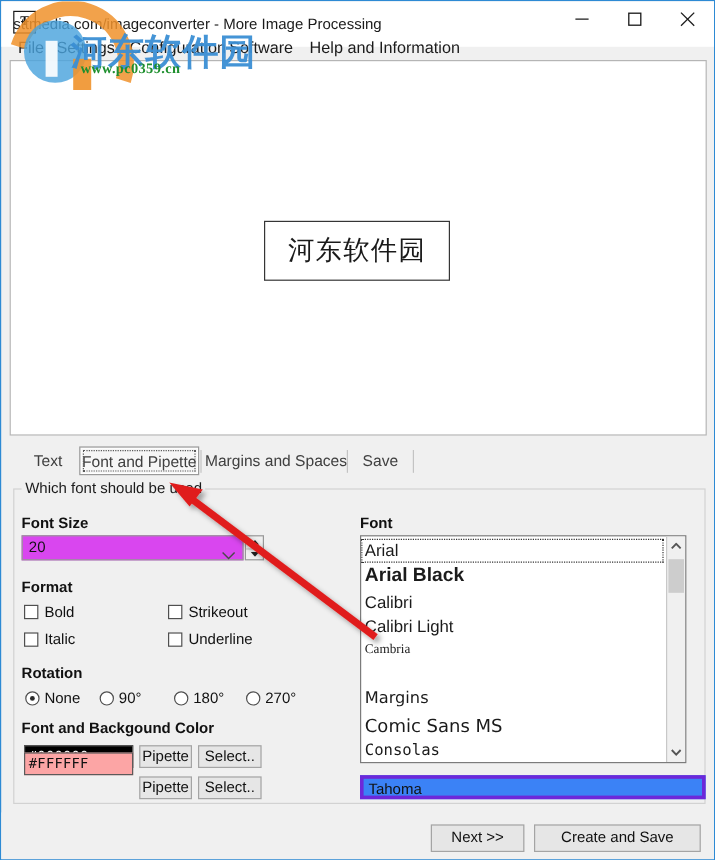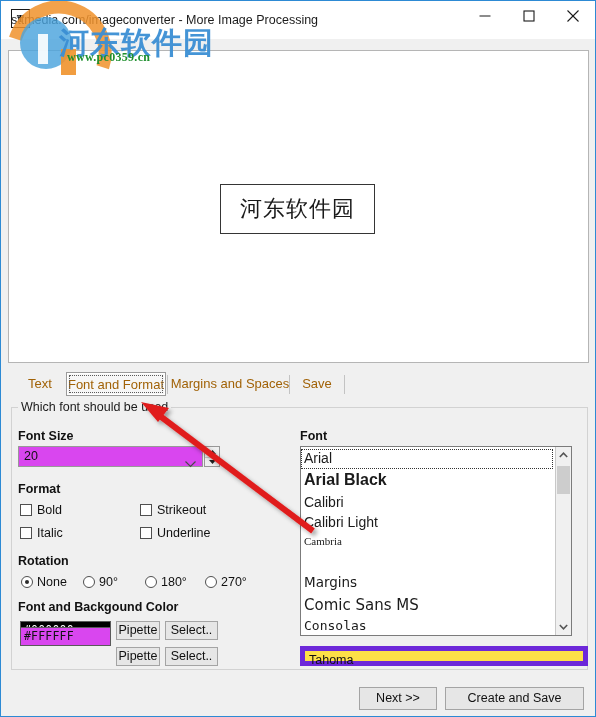--- a/index.html
+++ b/index.html
@@ -106,21 +106,21 @@
     position: absolute;
     left: 7px; top: 371px;
     width: 581px; height: 25px;
   }
   .tab {
     position: absolute;
     top: 0;
     height: 24px;
     line-height: 24px;
     font-size: 13px;
-    color: #a16207;
+    color: #404040;
     text-align: center;
     white-space: nowrap;
     cursor: default;
     box-sizing: border-box;
   }
   .tab.sel {
     border: 1px solid #9a9a9a;
     background: #f6f6f6;
     box-shadow: inset 0 0 0 1px #ffffff;
   }
@@ -317,22 +317,22 @@
     position: absolute;
     left: 1px; top: 19px;
     width: 13px; height: 28px;
     background: #cdcdcd;
     cursor: default;
   }
   .fontinput {
     position: absolute;
     left: 299px; top: 645px;
     width: 288px; height: 20px;
-    background: #fde047;
-    border: 5px solid #6d28d9;
+    background: #3b82f6;
+    border: 3px solid #6d28d9;
     box-sizing: border-box;
     font-size: 12.5px;
     color: #111;
     line-height: 18px;
     padding-left: 4px;
   }
 
   
   .bottombar {
     position: absolute;
@@ -417,31 +417,38 @@
         </svg>
     </div>
     <div class="win-btn btn-close">
       <svg width="14" height="14" viewBox="0 0 14 14">
           <line x1="1.5" y1="1.5" x2="12.5" y2="12.5" stroke="#1b1b1b" stroke-width="1.1"></line>
           <line x1="12.5" y1="1.5" x2="1.5" y2="12.5" stroke="#1b1b1b" stroke-width="1.1"></line>
         </svg>
     </div>
   </div>
 
+  <div class="menubar">
+    <div class="menu-item" style="left:14px">File</div>
+    <div class="menu-item" style="left:46px">Settings</div>
+    <div class="menu-item" style="left:107px">Configuration</div>
+    <div class="menu-item" style="left:190px">Software</div>
+    <div class="menu-item" style="left:257px">Help and Information</div>
+  </div>
 
   <div class="preview">
     <div class="preview-box">
       <span class="preview-text">河东软件园</span>
     </div>
   </div>
 
   <div class="tabstrip">
     <div class="tab" style="left:6px;width:52px">Text</div>
     <div class="tab-sep" style="left:62px"></div>
-    <div class="tab sel" style="left:58px;width:100px">Font and Format</div>
+    <div class="tab sel" style="left:58px;width:100px">Font and Pipette</div>
     <div class="tab-sep" style="left:159px"></div>
     <div class="tab" style="left:161px;width:122px">Margins and Spaces</div>
     <div class="tab-sep" style="left:281px"></div>
     <div class="tab" style="left:285px;width:48px">Save</div>
     <div class="tab-sep" style="left:336px"></div>
   </div>
 
   <div class="groupbox"></div>
   <div class="group-title">Which font should be used</div>
 
@@ -503,21 +510,21 @@
     <span class="circ"></span>
     <span class="rdtext">270°</span>
   </div>
 
   <div class="lbl-bold" style="left:17px;top:599px">Font and Backgound Color</div>
 
   <div class="colorfield" style="left:19px;top:620px;background:#000000;color:#ffffff">#000000</div>
   <div class="btn" style="left:115px;top:620px;width:44px;height:19px;line-height:17px">Pipette</div>
   <div class="btn" style="left:164px;top:620px;width:53px;height:19px;line-height:17px">Select..</div>
 
-  <div class="colorfield" style="left:19px;top:626px;background:#d946ef;color:#111111">#FFFFFF</div>
+  <div class="colorfield" style="left:19px;top:626px;background:#fca5a5;color:#111111">#FFFFFF</div>
   <div class="btn" style="left:115px;top:646px;width:44px;height:19px;line-height:17px">Pipette</div>
   <div class="btn" style="left:164px;top:646px;width:53px;height:19px;line-height:17px">Select..</div>
 
   <div class="lbl-bold" style="left:299px;top:428px">Font</div>
 
   <div class="fontlist">
     <div class="fl-item focus" style="top:3px;font-family:'Liberation Sans',sans-serif">Arial</div>
     <div class="fl-item" style="top:24px;font-weight:bold;font-size:16px;font-family:'Liberation Sans',sans-serif">Arial Black</div>
     <div class="fl-item" style="top:47px;font-family:'Liberation Sans',sans-serif">Calibri</div>
     <div class="fl-item" style="top:67px;font-family:'Liberation Sans',sans-serif">Calibri Light</div>

